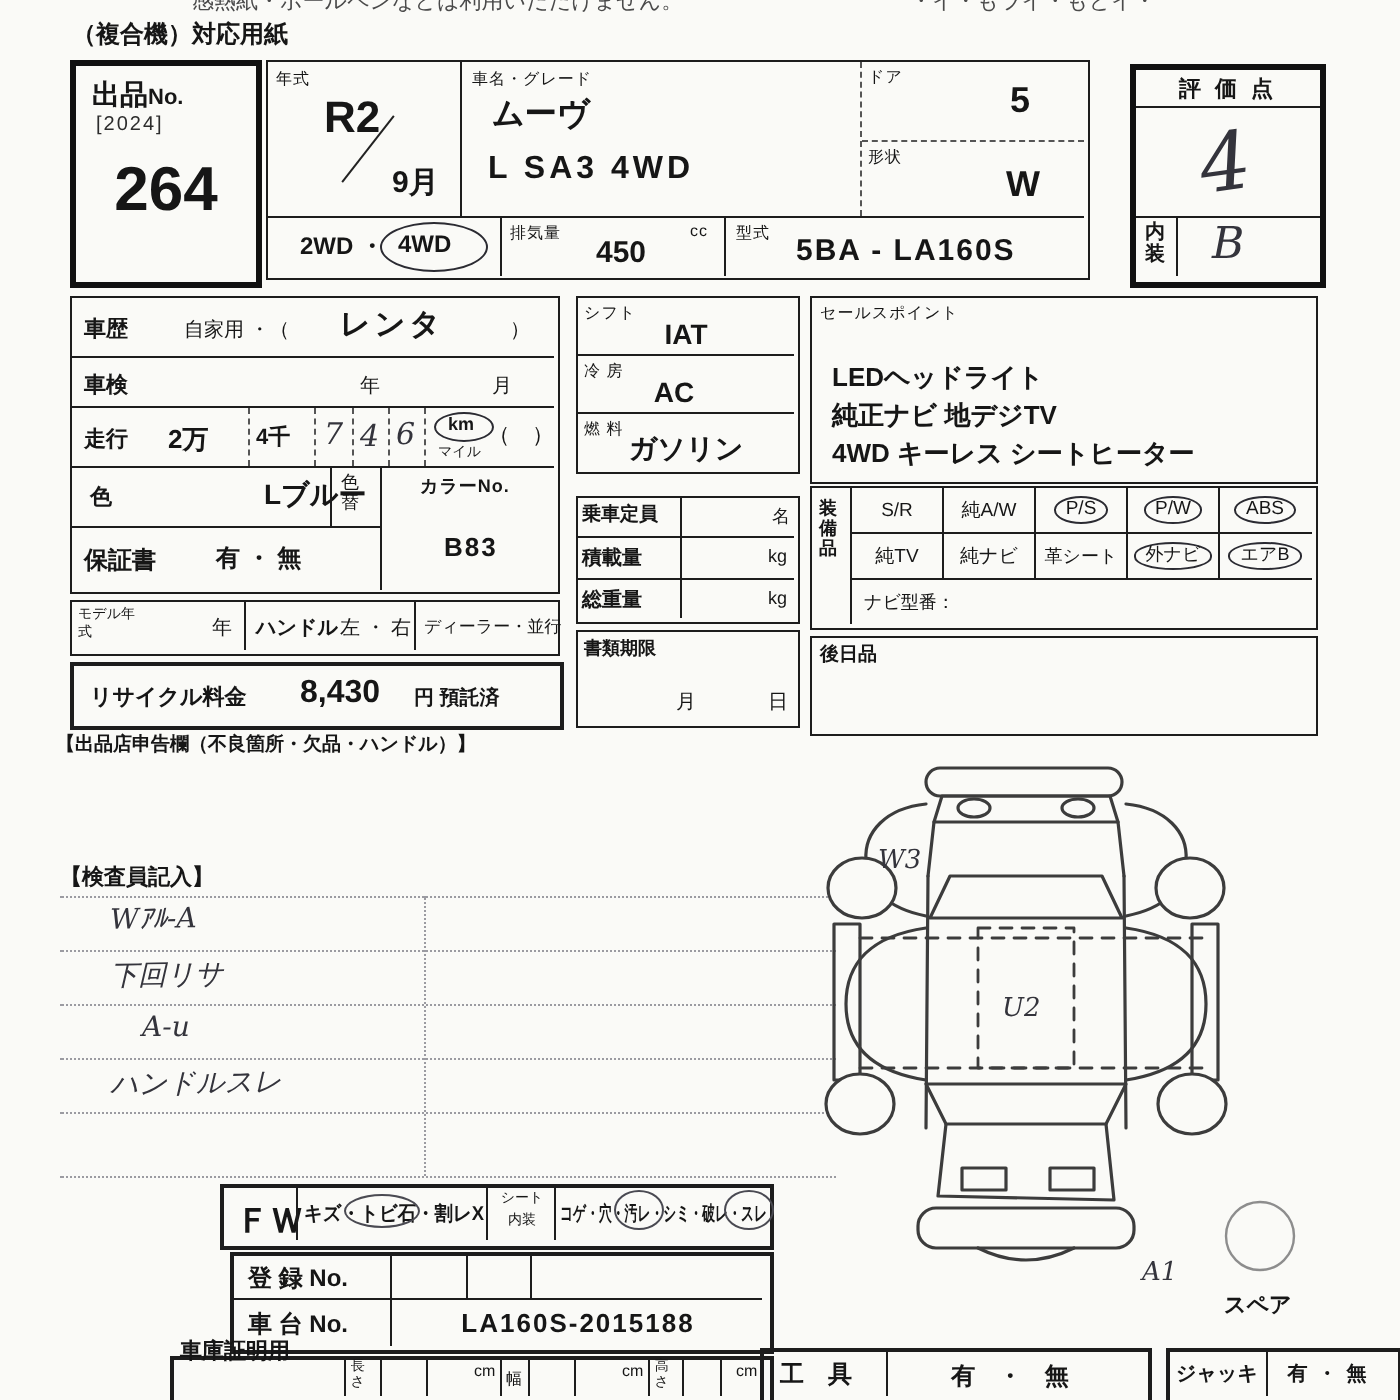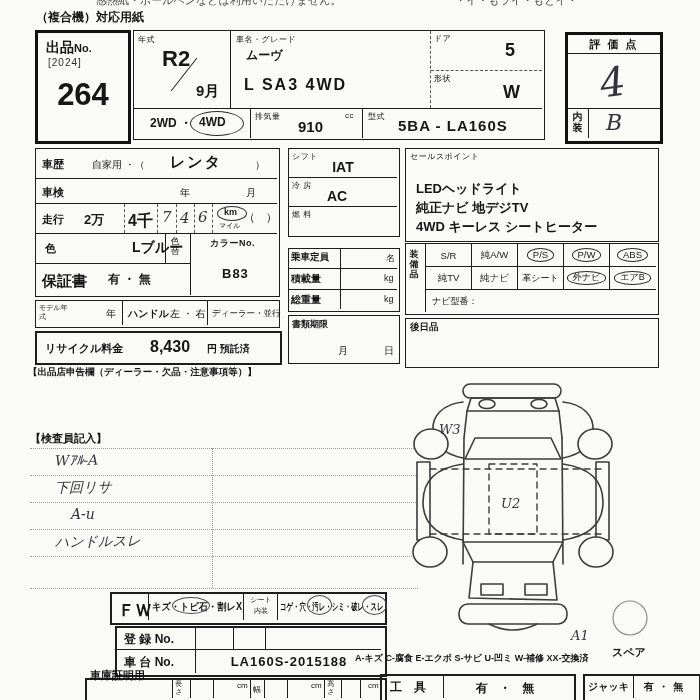--- a/index.html
+++ b/index.html
@@ -48,34 +48,34 @@
 
   <div class="box" style="left:133px;top:30px;width:410px;height:108px;"></div>
   <div class="vline" style="left:230px;top:31px;height:77px;"></div>
   <div class="dashv" style="left:430px;top:31px;height:77px;"></div>
   <div class="hline" style="left:134px;top:108px;width:408px;"></div>
   <div class="abs lbl" style="left:138px;top:34px;">年式</div>
   <div class="abs b" style="left:162px;top:46px;font-size:22px;">R2</div>
   <div class="abs" style="left:163px;top:74px;width:42px;border-top:1.6px solid #222;transform:rotate(-52deg);"></div>
   <div class="abs b" style="left:196px;top:82px;font-size:15px;">9月</div>
   <div class="abs lbl" style="left:236px;top:34px;">車名・グレード</div>
-  <div class="abs b" style="left:246px;top:47px;font-size:12px;">ムーヴ</div>
+  <div class="abs b" style="left:246px;top:47px;font-size:16px;">ムーヴ</div>
   <div class="abs b" style="left:244px;top:76px;font-size:16px;letter-spacing:2px;">L SA3 4WD</div>
   <div class="abs lbl" style="left:434px;top:33px;">ドア</div>
   <div class="abs b" style="left:505px;top:40px;font-size:18px;">5</div>
   <div class="dashh" style="left:431px;top:70px;width:111px;"></div>
   <div class="abs lbl" style="left:434px;top:73px;">形状</div>
   <div class="abs b" style="left:503px;top:82px;font-size:18px;">W</div>
   <div class="abs" style="left:150px;top:115px;font-size:12px;font-weight:bold;">2WD ・</div>
   <div class="oval" style="left:190px;top:111px;width:52px;height:23px;"></div>
   <div class="abs b" style="left:199px;top:115px;font-size:12px;">4WD</div>
   <div class="vline" style="left:250px;top:109px;height:29px;"></div>
   <div class="abs lbl" style="left:255px;top:111px;">排気量</div>
   <div class="abs lbl" style="left:345px;top:111px;">cc</div>
-  <div class="abs b" style="left:298px;top:118px;font-size:15px;">910</div>
+  <div class="abs b" style="left:298px;top:118px;font-size:15px;">450</div>
   <div class="vline" style="left:362px;top:109px;height:29px;"></div>
   <div class="abs lbl" style="left:368px;top:111px;">型式</div>
   <div class="abs b" style="left:398px;top:117px;font-size:15px;letter-spacing:1px;">5BA - LA160S</div>
 
   <div class="box thick" style="left:565px;top:32px;width:92px;height:106px;">
     <div class="abs b ctr" style="left:0;top:2px;width:100%;font-size:11px;letter-spacing:2px;text-align:center;">評 価 点</div>
     <div class="hline" style="left:0;top:18px;width:100%;"></div>
     <div class="abs hand" style="left:32px;top:24px;font-size:40px;transform:rotate(-8deg);">4</div>
     <div class="hline" style="left:0;top:73px;width:100%;"></div>
     <div class="vline" style="left:20px;top:73px;height:30px;"></div>
@@ -88,21 +88,21 @@
   <div class="abs" style="left:92px;top:158px;font-size:10px;">自家用 ・（</div>
   <div class="abs b" style="left:170px;top:153px;font-size:15px;letter-spacing:2px;">レンタ</div>
   <div class="abs" style="left:255px;top:158px;font-size:10px;">）</div>
   <div class="hline" style="left:36px;top:178px;width:241px;"></div>
   <div class="abs b" style="left:42px;top:185px;font-size:11px;">車検</div>
   <div class="abs" style="left:180px;top:186px;font-size:10px;">年</div>
   <div class="abs" style="left:246px;top:186px;font-size:10px;">月</div>
   <div class="hline" style="left:36px;top:203px;width:241px;"></div>
   <div class="abs b" style="left:42px;top:212px;font-size:11px;">走行</div>
   <div class="abs b" style="left:84px;top:211px;font-size:13px;">2万</div>
-  <div class="abs b" style="left:128px;top:211px;font-size:16px;">4千</div>
+  <div class="abs b" style="left:128px;top:211px;font-size:11px;">4千</div>
   <div class="dashv" style="left:124px;top:204px;height:29px;"></div>
   <div class="dashv" style="left:157px;top:204px;height:29px;"></div>
   <div class="dashv" style="left:176px;top:204px;height:29px;"></div>
   <div class="dashv" style="left:194px;top:204px;height:29px;"></div>
   <div class="dashv" style="left:212px;top:204px;height:29px;"></div>
   <div class="abs hand" style="left:162px;top:208px;font-size:15px;">7</div>
   <div class="abs hand" style="left:180px;top:209px;font-size:15px;">4</div>
   <div class="abs hand" style="left:198px;top:208px;font-size:15px;">6</div>
   <div class="oval" style="left:217px;top:206px;width:28px;height:13px;"></div>
   <div class="abs" style="left:224px;top:207px;font-size:9px;font-weight:bold;">km</div>
@@ -111,46 +111,47 @@
   <div class="abs" style="left:266px;top:210px;font-size:11px;">）</div>
   <div class="hline" style="left:36px;top:233px;width:241px;"></div>
   <div class="abs b" style="left:45px;top:241px;font-size:11px;">色</div>
   <div class="abs b" style="left:84px;top:239px;font-size:14px;margin-left:48px;">Lブルー</div>
   <div class="vline" style="left:165px;top:234px;height:29px;"></div>
   <div class="abs stack" style="left:170px;top:237px;font-size:9px;">色替</div>
   <div class="vline" style="left:190px;top:234px;height:61px;"></div>
   <div class="abs lbl b" style="left:210px;top:237px;font-size:9px;">カラーNo.</div>
   <div class="abs b" style="left:222px;top:266px;font-size:13px;letter-spacing:1px;">B83</div>
   <div class="hline" style="left:36px;top:263px;width:154px;"></div>
-  <div class="abs b" style="left:42px;top:272px;font-size:15px;">保証書</div>
+  <div class="abs b" style="left:42px;top:272px;font-size:12px;">保証書</div>
   <div class="abs b" style="left:108px;top:271px;font-size:12px;">有 ・ 無</div>
 
   <div class="box" style="left:35px;top:300px;width:243px;height:26px;"></div>
   <div class="abs" style="left:39px;top:303px;font-size:7px;line-height:1.3;width:30px;">モデル年式</div>
   <div class="abs" style="left:106px;top:307px;font-size:10px;">年</div>
   <div class="vline" style="left:122px;top:301px;height:24px;"></div>
   <div class="abs b" style="left:128px;top:307px;font-size:10px;">ハンドル</div>
   <div class="abs" style="left:170px;top:307px;font-size:10px;">左 ・ 右</div>
   <div class="vline" style="left:207px;top:301px;height:24px;"></div>
   <div class="abs" style="left:212px;top:308px;font-size:8.5px;">ディーラー・並行</div>
 
   <div class="box" style="left:35px;top:331px;width:243px;height:30px;border-width:2.4px;"></div>
   <div class="abs b" style="left:45px;top:341px;font-size:11px;">リサイクル料金</div>
   <div class="abs b" style="left:150px;top:338px;font-size:16px;">8,430</div>
   <div class="abs b" style="left:207px;top:342px;font-size:10px;">円 預託済</div>
-  <div class="abs b" style="left:28px;top:366px;font-size:9.5px;">【出品店申告欄（ディーラー・欠品・注意事項等）】</div>
+  <div class="abs b" style="left:28px;top:366px;font-size:9.5px;">【出品店申告欄（不良箇所・欠品・ハンドル）】</div>
 
   <div class="box" style="left:288px;top:148px;width:110px;height:87px;"></div>
   <div class="abs lbl" style="left:292px;top:151px;">シフト</div>
   <div class="abs b ctr" style="left:288px;top:159px;width:110px;text-align:center;font-size:14px;">IAT</div>
   <div class="hline" style="left:289px;top:177px;width:108px;"></div>
   <div class="abs lbl" style="left:292px;top:180px;">冷 房</div>
   <div class="abs b ctr" style="left:288px;top:188px;width:98px;text-align:center;font-size:14px;">AC</div>
   <div class="hline" style="left:289px;top:206px;width:108px;"></div>
   <div class="abs lbl" style="left:292px;top:209px;">燃 料</div>
+  <div class="abs b ctr" style="left:288px;top:216px;width:110px;text-align:center;font-size:14px;">ガソリン</div>
 
   <div class="box" style="left:288px;top:248px;width:110px;height:62px;"></div>
   <div class="abs b" style="left:291px;top:251px;font-size:9.5px;">乗車定員</div>
   <div class="abs" style="left:386px;top:252px;font-size:9px;">名</div>
   <div class="hline" style="left:289px;top:268px;width:108px;"></div>
   <div class="abs b" style="left:291px;top:272px;font-size:10px;">積載量</div>
   <div class="abs" style="left:384px;top:273px;font-size:9px;">kg</div>
   <div class="hline" style="left:289px;top:289px;width:108px;"></div>
   <div class="abs b" style="left:291px;top:293px;font-size:10px;">総重量</div>
   <div class="abs" style="left:384px;top:294px;font-size:9px;">kg</div>
@@ -253,21 +254,20 @@
       <ellipse cx="191" cy="174" rx="17" ry="15" fill="#fafaf7"></ellipse>
       <circle cx="225" cy="240" r="17" stroke="#8d8d8d" stroke-width="1.2"></circle>
     </g>
     <g font-family="DejaVu Serif,serif" font-style="italic" fill="#34343c" font-size="13">
       <text x="34" y="56">W3</text>
       <text x="96" y="130">U2</text>
       <text x="166" y="262">A1</text>
     </g>
   </svg>
   <div class="abs b" style="left:612px;top:645px;font-size:11px;">スペア</div>
-  <div class="abs b" style="left:355px;top:652px;font-size:9px;white-space:nowrap;">A-キズ C-腐食 E-エクボ S-サビ U-凹ミ W-補修 XX-交換済</div>
 
   <div class="box" style="left:110px;top:592px;width:273px;height:29px;border-width:2.4px;"></div>
   <div class="abs b" style="left:118px;top:599px;font-size:17px;">ＦＷ</div>
   <div class="vline" style="left:148px;top:593px;height:27px;"></div>
   <div class="abs b" style="left:152px;top:600px;font-size:10px;white-space:nowrap;transform:scaleX(.92);transform-origin:left;">キズ・トビ石・割レX</div>
   <div class="vline" style="left:243px;top:593px;height:27px;"></div>
   <div class="abs" style="left:247px;top:595px;font-size:7px;line-height:1.5;width:28px;text-align:center;">シート内装</div>
   <div class="vline" style="left:277px;top:593px;height:27px;"></div>
   <div class="abs b" style="left:280px;top:600px;font-size:10px;white-space:nowrap;transform:scaleX(.64);transform-origin:left;">コゲ・穴・汚レ・シミ・破レ・スレ</div>
   <div class="oval" style="left:172px;top:597px;width:36px;height:15px;border-color:#4a4a52;"></div>

